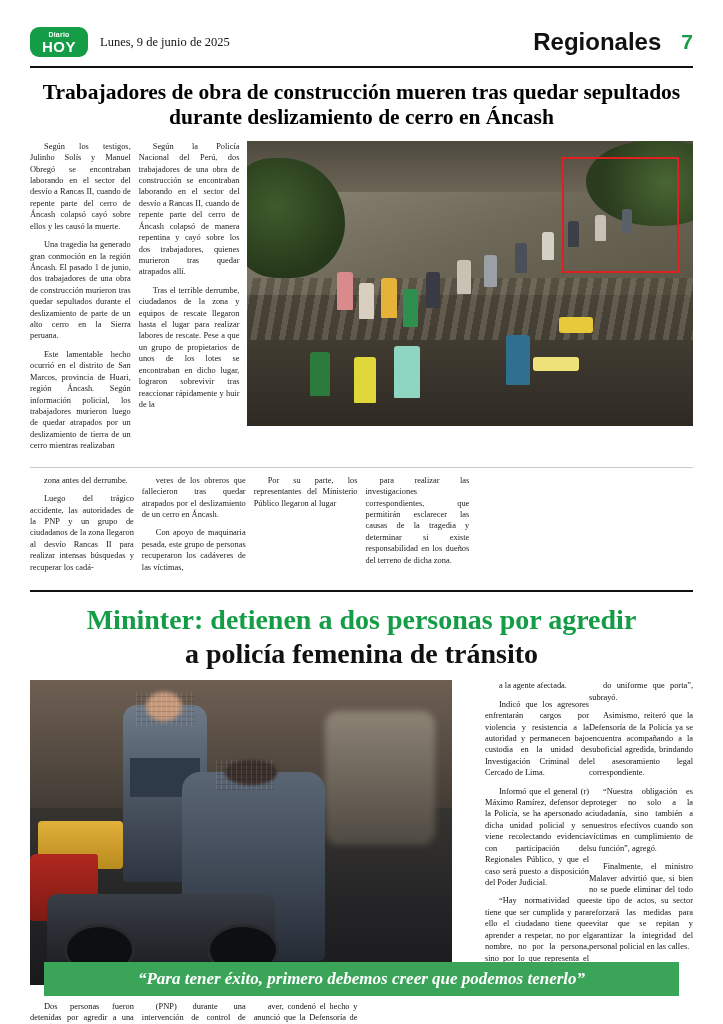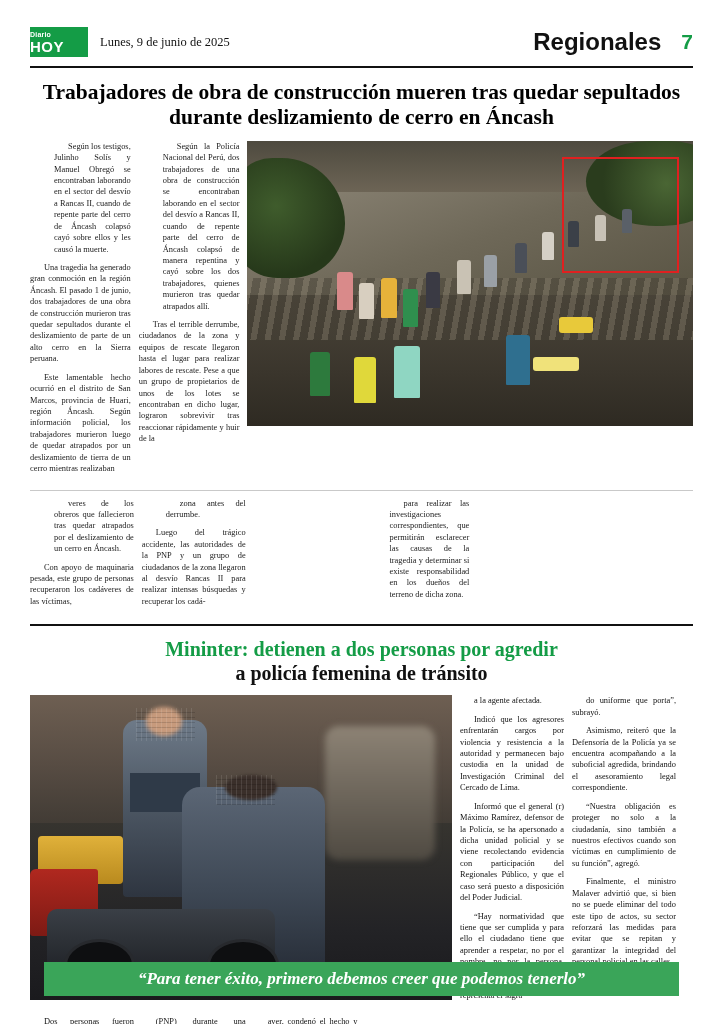--- a/index.html
+++ b/index.html
@@ -26,23 +26,24 @@
     align-items: center;
     border-bottom: 2px solid #111;
     padding-bottom: 8px;
     height: 42px;
   }
   .logo {
     background: #149c46;
     color: #fff;
     width: 58px; height: 30px;
     display: flex; flex-direction: column;
-    justify-content: center;
+    align-items: center; justify-content: center;
     line-height: 1;
     margin-right: 12px;
+    border-radius: 9px;
   }
   .logo .l1 {
     font-family: "Liberation Sans", sans-serif;
     font-size: 7px; font-weight: bold;
     letter-spacing: .2px;
   }
   .logo .l2 {
     font-family: "Liberation Sans", sans-serif;
     font-size: 15px; font-weight: bold;
     letter-spacing: .5px;
@@ -84,21 +85,21 @@
     gap: 8px;
   }
   .col {
     width: 104px;
     font-size: 8.4px;
     line-height: 1.36;
     text-align: justify;
     color: #1a1a1a;
   }
   .col p { margin: 0 0 7px 0; }
-  .col p:first-child { text-indent: 14px; margin-left: 24px; }
+  .col p:first-child { text-indent: 14px; }
   .col p { text-indent: 14px; }
 
   .photo-main {
     width: 460px;
     height: 285px;
     position: relative;
     overflow: hidden;
     background: #5b5348;
   }
   .photo-main .sky {
@@ -149,21 +150,21 @@
 
   .divider {
     border-top: 2px solid #111;
     margin: 10px 0 0 0;
   }
 
   
   .headline2 {
     font-family: "Liberation Serif", serif;
     font-weight: bold;
-    font-size: 20px;
+    font-size: 28px;
     text-align: center;
     line-height: 1.2;
     margin: 11px 20px 10px 20px;
   }
   .headline2 .accent { color: #149c46; }
 
   .a2-body {
     display: flex;
     gap: 8px;
   }
@@ -235,22 +236,23 @@
   .photo2 .pixel {
     position: absolute;
     background-image:
       linear-gradient(90deg, rgba(255,255,255,.10) 1px, transparent 1px),
       linear-gradient(0deg, rgba(0,0,0,.14) 1px, transparent 1px);
     background-size: 5px 5px, 5px 5px;
   }
 
   .a2-cols {
     display: flex;
-    gap: 8px;
+    gap: 0;
     flex: 1;
+    justify-content: flex-end;
   }
   .col2 {
     width: 104px;
     font-size: 8.4px;
     line-height: 1.36;
     text-align: justify;
   }
   .col2 p { margin: 0 0 7px 0; text-indent: 14px; }
 
   .a2-caption {
@@ -332,28 +334,29 @@
       <div class="fig" style="left:58%;top:68%;width:24px;height:50px;background:#2f6f8f;"></div>
       <div class="fig" style="left:70%;top:62%;width:34px;height:16px;background:#e8c93a;border-radius:3px;"></div>
       <div class="fig" style="left:64%;top:76%;width:46px;height:14px;background:#f0e27a;border-radius:3px;"></div>
 
       <div class="redbox"></div>
     </div>
   </div>
 
   <div class="a1-bottom">
     <div class="col">
+      <p>zona antes del derrumbe.</p>
+      <p>Luego del trágico accidente, las autoridades de la PNP y un grupo de ciudadanos de la zona llegaron al desvío Rancas II para realizar intensas búsquedas y recuperar los cadá-</p>
+    </div>
+    <div class="col">
       <p>veres de los obreros que fallecieron tras quedar atrapados por el deslizamiento de un cerro en Áncash.</p>
       <p>Con apoyo de maquinaria pesada, este grupo de personas recuperaron los cadáveres de las víctimas,</p>
     </div>
     <div class="col">
-      <p>zona antes del derrumbe.</p>
-      <p>Luego del trágico accidente, las autoridades de la PNP y un grupo de ciudadanos de la zona llegaron al desvío Rancas II para realizar intensas búsquedas y recuperar los cadá-</p>
-    </div>
-    <div class="col">
+      <p>Por su parte, los representantes del Ministerio Público llegaron al lugar</p>
     </div>
     <div class="col">
       <p>para realizar las investigaciones correspondientes, que permitirán esclarecer las causas de la tragedia y determinar si existe responsabilidad en los dueños del terreno de dicha zona.</p>
     </div>
     <div class="col"></div>
     <div class="col"></div>
   </div>
 
   <div class="divider"></div>
 

